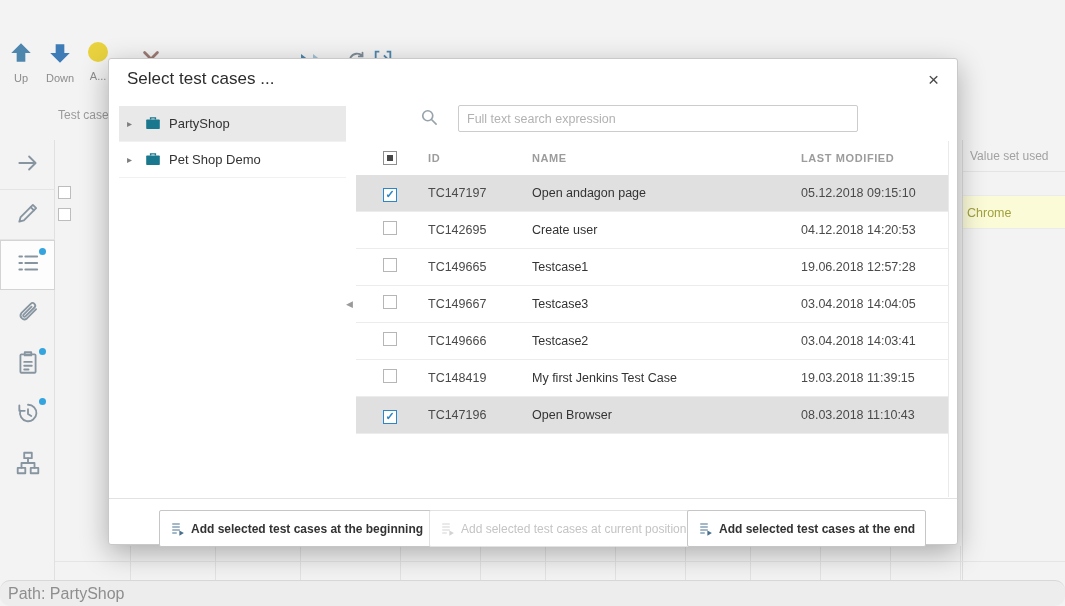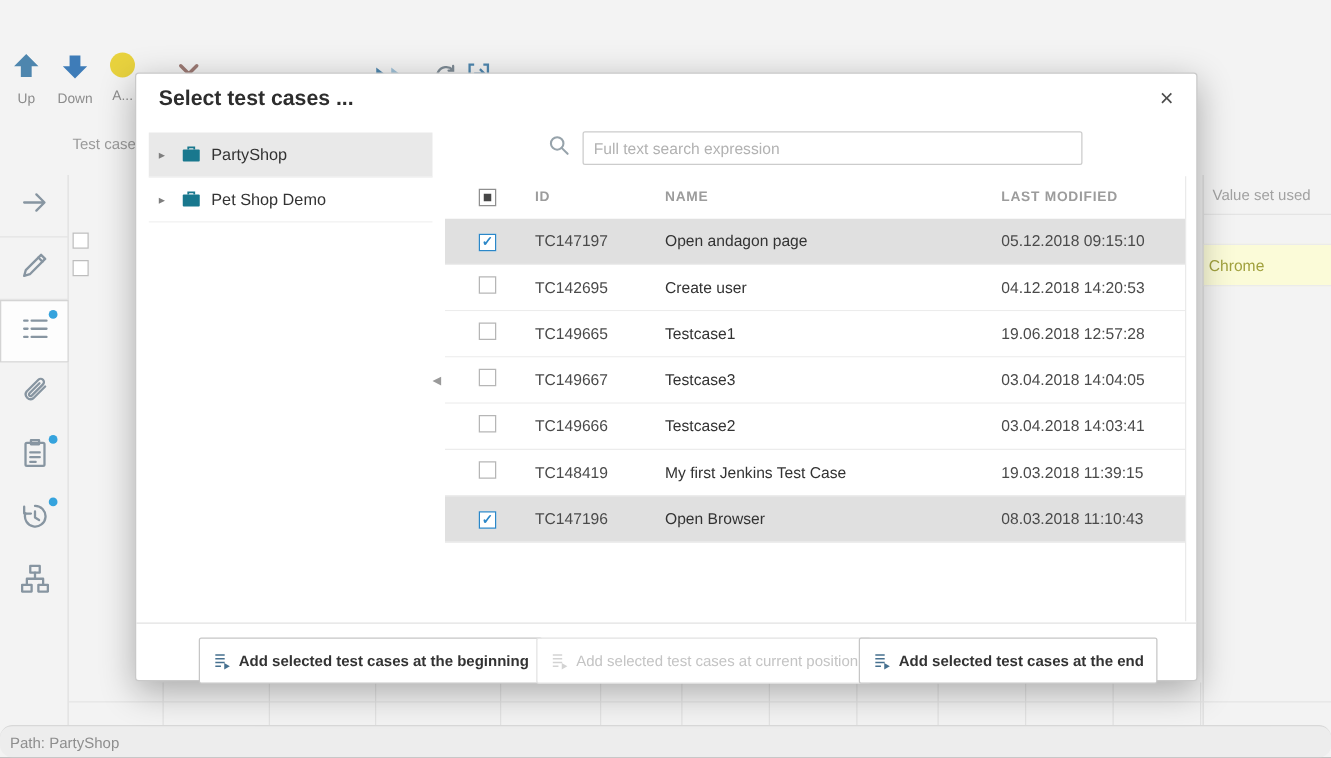--- a/index.html
+++ b/index.html
@@ -20,34 +20,34 @@
   .scell{position:relative;width:55px;height:50px;display:flex;align-items:center;justify-content:center;}
   .scell:nth-child(1),.scell:nth-child(2){border-bottom:1px solid #e4e4e4;}
   .scell.selected{background:#fdfdfd;box-shadow:inset 0 0 0 1px #d4d4d4;}
   .sicon svg{width:26px;height:26px;stroke:#8795a1;stroke-width:1.7;fill:none;stroke-linecap:round;stroke-linejoin:round;}
   .dot{position:absolute;right:9px;top:8px;width:7px;height:7px;border-radius:50%;background:#35a3dd;}
   .right-panel{position:absolute;left:962px;top:140px;width:103px;height:440px;border-left:1px solid #ddd;}
   .rp-header{height:32px;line-height:32px;padding-left:7px;font-size:12px;color:#a2a2a2;border-bottom:1px solid #e4e4e4;}
   .rp-cell{position:absolute;left:0;top:55px;width:100%;height:34px;line-height:34px;padding-left:4px;font-size:12.5px;color:#a1a13e;background:#fbfbd8;border-top:1px solid #ebebeb;border-bottom:1px solid #ebebeb;cursor:pointer;}
   .bg-grid .vline{position:absolute;top:546px;height:34px;width:1px;background:#e2e2e2;}
   .bg-grid .hline{position:absolute;left:55px;right:0;top:561px;height:1px;background:#e5e5e5;}
-  .statusbar{position:absolute;left:0;top:580px;width:100%;height:26px;background:#ededed;border-top:1px solid #d8d8d8;display:flex;align-items:center;padding-left:8px;font-size:12px;color:#8e8e8e;border-radius:10px;}
+  .statusbar{position:absolute;left:0;top:580px;width:100%;height:26px;background:#ededed;border-top:1px solid #d8d8d8;display:flex;align-items:center;padding-left:8px;font-size:16px;color:#8e8e8e;border-radius:10px;}
 
   
   .dialog{position:absolute;left:108px;top:58px;width:850px;height:487px;background:#fff;border:1px solid #c9c9c9;border-radius:3px;box-shadow:0 8px 28px rgba(0,0,0,.30);z-index:10;}
   .dlg-title-bar{height:40px;display:flex;align-items:center;padding:0 18px;}
-  .dlg-title{flex:1;font-size:17px;font-weight:bold;color:#2d2d2d;}
+  .dlg-title{flex:1;font-size:17px;font-weight:normal;color:#2d2d2d;}
   .dlg-close{font-size:19px;color:#4c4c4c;cursor:pointer;line-height:1;}
   .tree{position:absolute;left:10px;top:47px;width:227px;}
   .titem{display:flex;align-items:center;gap:8px;height:36px;padding-left:8px;font-size:13px;color:#333;border-bottom:1px solid #f1f1f1;cursor:pointer;}
   .titem.selected{background:#e9e9e9;}
   .caret{font-size:10px;color:#7e7e7e;width:10px;}
   .folder svg{display:block;}
   .collapse{position:absolute;left:237px;top:240px;font-size:9px;color:#9a9a9a;cursor:pointer;}
-  .search-row{position:absolute;left:328px;top:46px;display:flex;align-items:center;gap:9px;}
+  .search-row{position:absolute;left:310px;top:46px;display:flex;align-items:center;gap:19px;}
   .search-input{width:400px;height:27px;border:1px solid #ccc;border-radius:2px;padding:0 8px;font-size:12.5px;color:#444;font-family:"Liberation Sans",sans-serif;}
   .search-input::placeholder{color:#b2b2b2;}
   .tct{position:absolute;left:247px;top:82px;width:593px;height:356px;border-right:1px solid #eaeaea;}
   .thead,.trow{display:grid;grid-template-columns:72px 104px 269px 1fr;align-items:center;}
   .thead{height:34px;}
   .thead .cell{font-size:11px;font-weight:bold;color:#9c9c9c;letter-spacing:.6px;cursor:pointer;}
   .trow{height:37px;border-bottom:1px solid #ececec;background:#fff;cursor:pointer;}
   .trow.selected{background:#e0e0e0;}
   .cbcol{padding-left:27px;}
   .cb{width:14px;height:14px;border:1px solid #b6b6b6;background:#fff;display:inline-flex;align-items:center;justify-content:center;cursor:pointer;}

